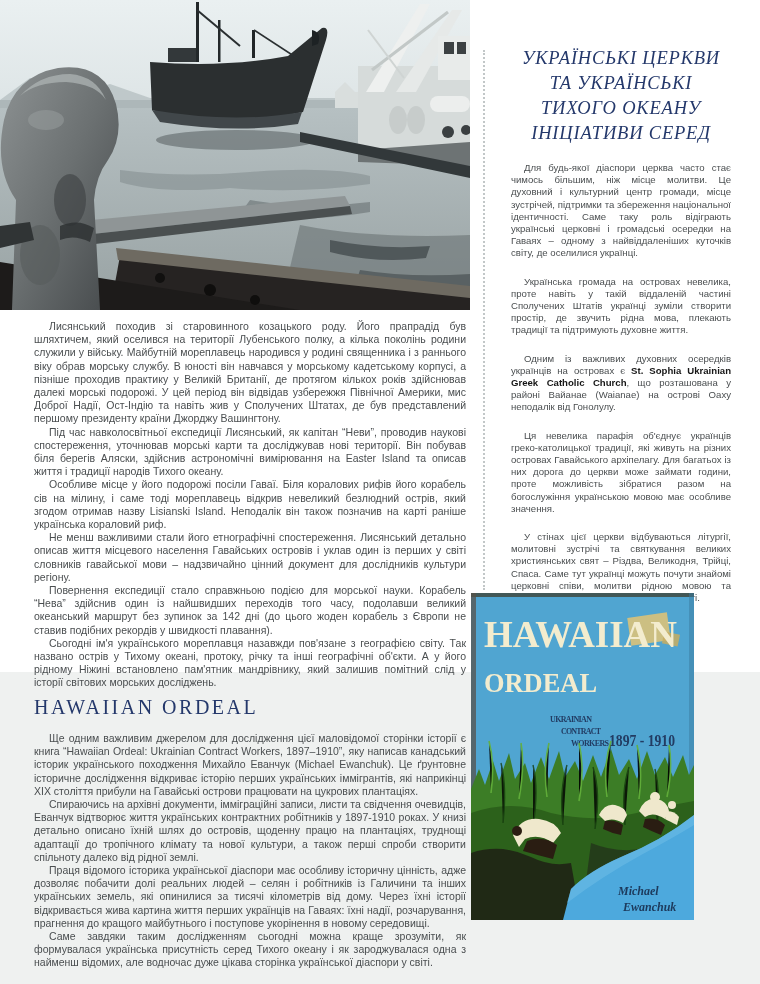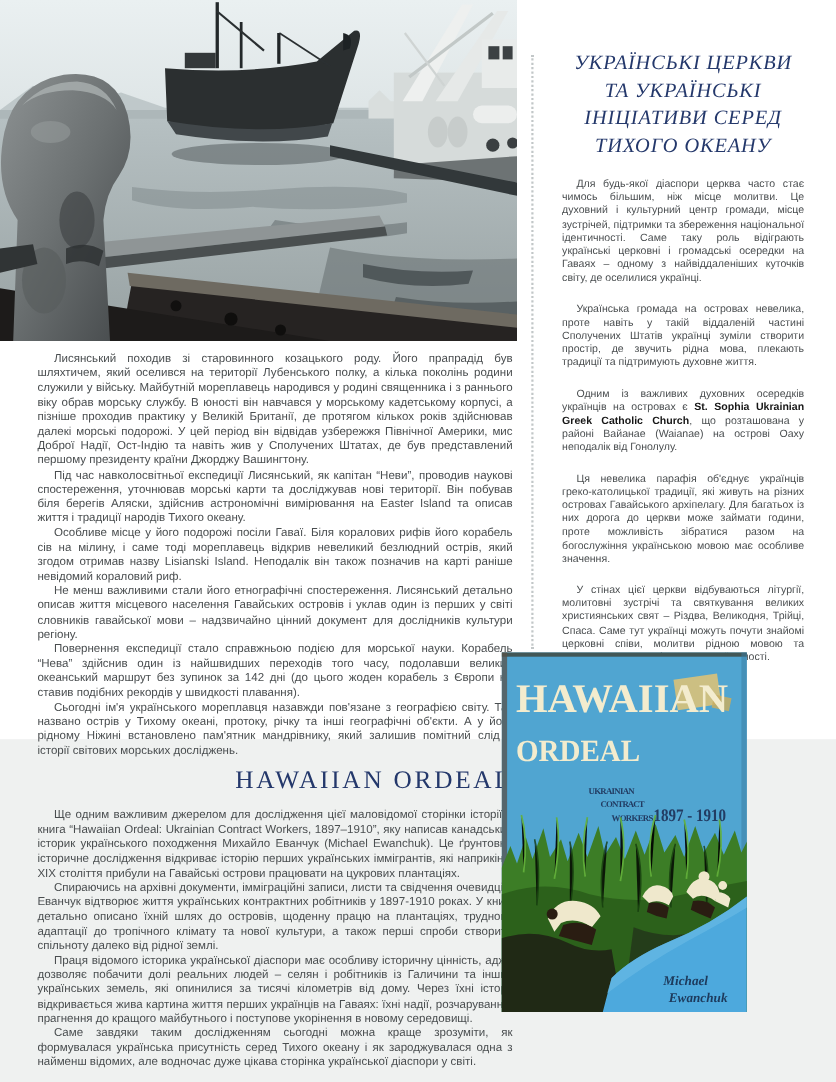--- a/index.html
+++ b/index.html
@@ -19,24 +19,24 @@
   .right-title{font-family:"Liberation Serif", serif;color:#24386b;font-size:18.5px;line-height:25px;
     text-align:center;letter-spacing:.8px;margin-bottom:12px;font-style:italic;}
   .right-col p{margin:16px;font-size:9.6px;line-height:12.2px;color:#4a4e50;text-align:justify;text-indent:13px;}
   .right-col .bold-church{font-weight:bold;color:#161616;}
   
   .left-article{position:absolute;left:34px;top:320px;width:432px;}
   .left-article p, .bottom-section p{margin:0;font-size:10.5px;line-height:13.2px;color:#4a4e50;
     text-align:justify;text-indent:15px;}
   
   .bottom-section{position:absolute;left:34px;top:696px;width:432px;}
-  .bottom-title{font-family:"Liberation Serif", serif;color:#24386b;font-size:23px;letter-spacing:2.5px;
-    text-align:right;margin-bottom:13px;}
-  
-  .book-cover{position:absolute;left:456px;top:593px;width:223px;height:327px;box-shadow:0 0 0 0;}
+  .bottom-title{font-family:"Liberation Serif", serif;color:#24386b;font-size:20px;letter-spacing:2.5px;
+    text-align:left;margin-bottom:13px;}
+  
+  .book-cover{position:absolute;left:471px;top:593px;width:223px;height:327px;box-shadow:0 0 0 0;}
   .book-cover svg{display:block;width:100%;height:100%;}
 </style>
 </head>
 <body>
 
 <div class="photo">
   <svg viewBox="0 0 470 310" preserveAspectRatio="none">
     <defs>
       <linearGradient id="sky" x1="0" y1="0" x2="0" y2="1">
         <stop offset="0" stop-color="#eaf0f1"></stop>
@@ -122,34 +122,34 @@
 </div>
 
 <div class="gray-band"></div>
 
 <div class="v-divider"></div>
 
 <div class="right-col">
   <div class="right-title">
     <div>УКРАЇНСЬКІ ЦЕРКВИ</div>
     <div>ТА УКРАЇНСЬКІ</div>
+    <div>ТИХОГО ОКЕАНУ</div>
     <div>ІНІЦІАТИВИ СЕРЕД</div>
-    <div>ТИХОГО ОКЕАНУ</div>
   </div>
   <p>Для будь-якої діаспори церква часто стає чимось більшим, ніж місце молитви. Це духовний і культурний центр громади, місце зустрічей, підтримки та збереження національної ідентичності. Саме таку роль відіграють українські церковні і громадські осередки на Гаваях – одному з найвіддаленіших куточків світу, де оселилися українці.</p>
   <p>Українська громада на островах невелика, проте навіть у такій віддаленій частині Сполучених Штатів українці зуміли створити простір, де звучить рідна мова, плекають традиції та підтримують духовне життя.</p>
   <p><span>Одним із важливих духовних осередків українців на островах є </span><span class="bold-church">St. Sophia Ukrainian Greek Catholic Church</span><span>, що розташована у районі Вайанае (Waianae) на острові Оаху неподалік від Гонолулу.</span></p>
   <p>Ця невелика парафія об'єднує українців греко-католицької традиції, які живуть на різних островах Гавайського архіпелагу. Для багатьох із них дорога до церкви може займати години, проте можливість зібратися разом на богослужіння українською мовою має особливе значення.</p>
   <p>У стінах цієї церкви відбуваються літургії, молитовні зустрічі та святкування великих християнських свят – Різдва, Великодня, Трійці, Спаса. Саме тут українці можуть почути знайомі церковні співи, молитви рідною мовою та зануритись у атмосферу духовної єдності.</p>
 </div>
 
 <div class="left-article">
   <p>Лисянський походив зі старовинного козацького роду. Його прапрадід був шляхтичем, який оселився на території Лубенського полку, а кілька поколінь родини служили у війську. Майбутній мореплавець народився у родині священника і з раннього віку обрав морську службу. В юності він навчався у морському кадетському корпусі, а пізніше проходив практику у Великій Британії, де протягом кількох років здійснював далекі морські подорожі. У цей період він відвідав узбережжя Північної Америки, мис Доброї Надії, Ост-Індію та навіть жив у Сполучених Штатах, де був представлений першому президенту країни Джорджу Вашингтону.</p>
   <p>Під час навколосвітньої експедиції Лисянський, як капітан “Неви”, проводив наукові спостереження, уточнював морські карти та досліджував нові території. Він побував біля берегів Аляски, здійснив астрономічні вимірювання на Easter Island та описав життя і традиції народів Тихого океану.</p>
-  <p>Особливе місце у його подорожі посіли Гаваї. Біля коралових рифів його корабель сів на мілину, і саме тоді мореплавець відкрив невеликий безлюдний острів, який згодом отримав назву Lisianski Island. Неподалік він також позначив на карті раніше невідомий кораловий риф.</p>
+  <p>Особливе місце у його подорожі посіли Гаваї. Біля коралових рифів його корабель сів на мілину, і саме тоді мореплавець відкрив невеликий безлюдний острів, який згодом отримав назву Lisianski Island. Неподалік він також позначив на карті раніше українська кораловий риф.</p>
   <p>Не менш важливими стали його етнографічні спостереження. Лисянський детально описав життя місцевого населення Гавайських островів і уклав один із перших у світі словників гавайської мови – надзвичайно цінний документ для дослідників культури регіону.</p>
   <p>Повернення експедиції стало справжньою подією для морської науки. Корабель “Нева” здійснив один із найшвидших переходів того часу, подолавши великий океанський маршрут без зупинок за 142 дні (до цього жоден корабель з Європи не ставив подібних рекордів у швидкості плавання).</p>
   <p>Сьогодні ім'я українського мореплавця назавжди пов'язане з географією світу. Так названо острів у Тихому океані, протоку, річку та інші географічні об'єкти. А у його рідному Ніжині встановлено пам'ятник мандрівнику, який залишив помітний слід у історії світових морських досліджень.</p>
 </div>
 
 <div class="bottom-section">
   <div class="bottom-title">HAWAIIAN ORDEAL</div>
   <p>Ще одним важливим джерелом для дослідження цієї маловідомої сторінки історії є книга “Hawaiian Ordeal: Ukrainian Contract Workers, 1897–1910”, яку написав канадський історик українського походження Михайло Еванчук (Michael Ewanchuk). Це ґрунтовне історичне дослідження відкриває історію перших українських іммігрантів, які наприкінці XIX століття прибули на Гавайські острови працювати на цукрових плантаціях.</p>
   <p>Спираючись на архівні документи, імміграційні записи, листи та свідчення очевидців, Еванчук відтворює життя українських контрактних робітників у 1897-1910 роках. У книзі детально описано їхній шлях до островів, щоденну працю на плантаціях, труднощі адаптації до тропічного клімату та нової культури, а також перші спроби створити спільноту далеко від рідної землі.</p>
   <p>Праця відомого історика української діаспори має особливу історичну цінність, адже дозволяє побачити долі реальних людей – селян і робітників із Галичини та інших українських земель, які опинилися за тисячі кілометрів від дому. Через їхні історії відкривається жива картина життя перших українців на Гаваях: їхні надії, розчарування, прагнення до кращого майбутнього і поступове укорінення в новому середовищі.</p>

